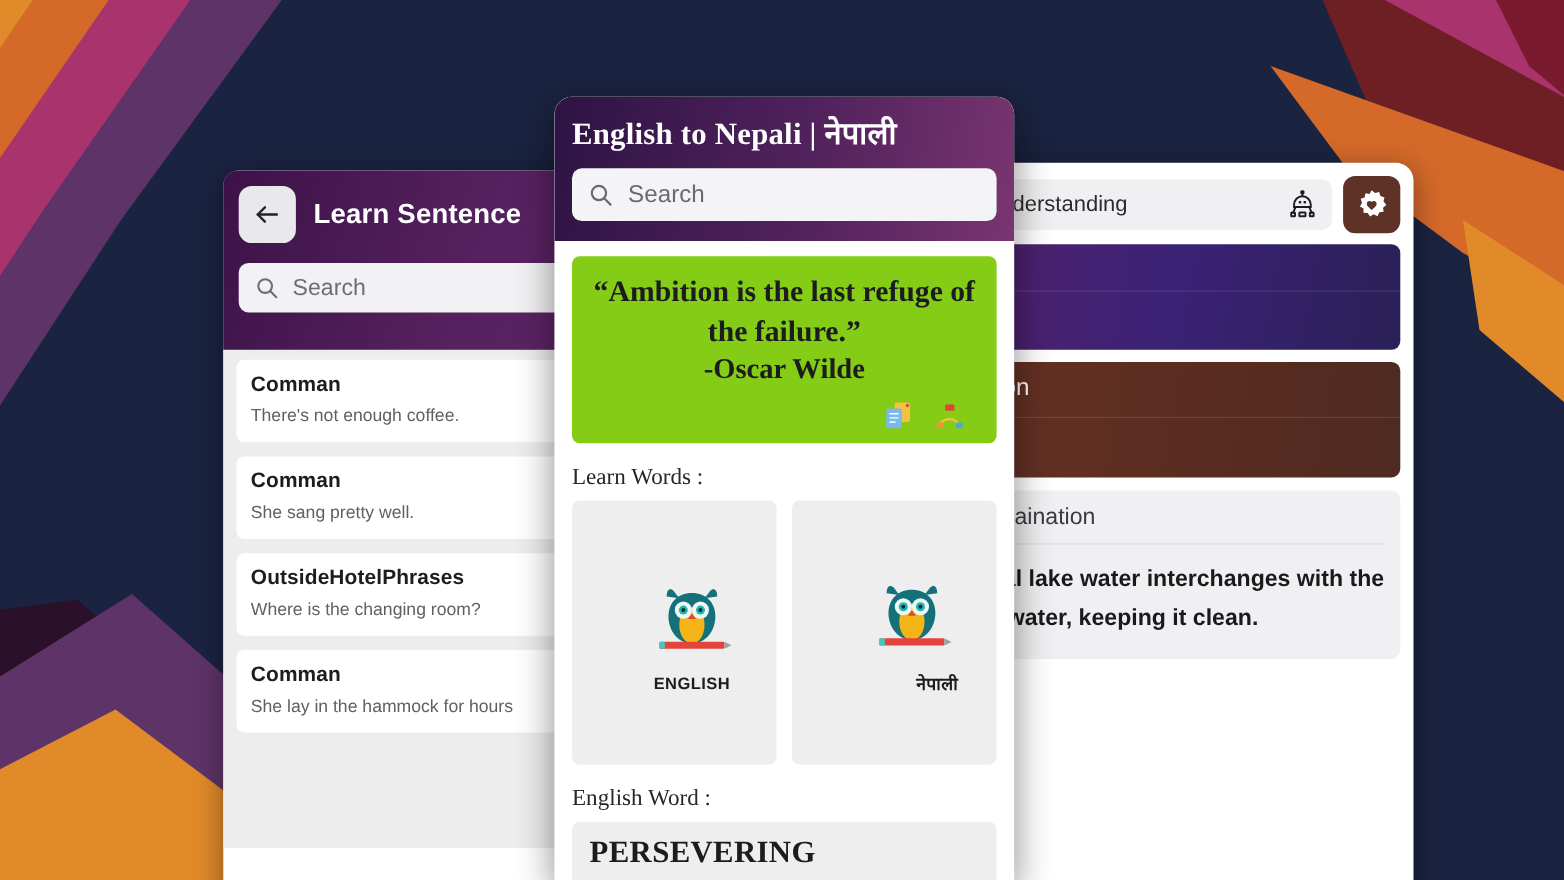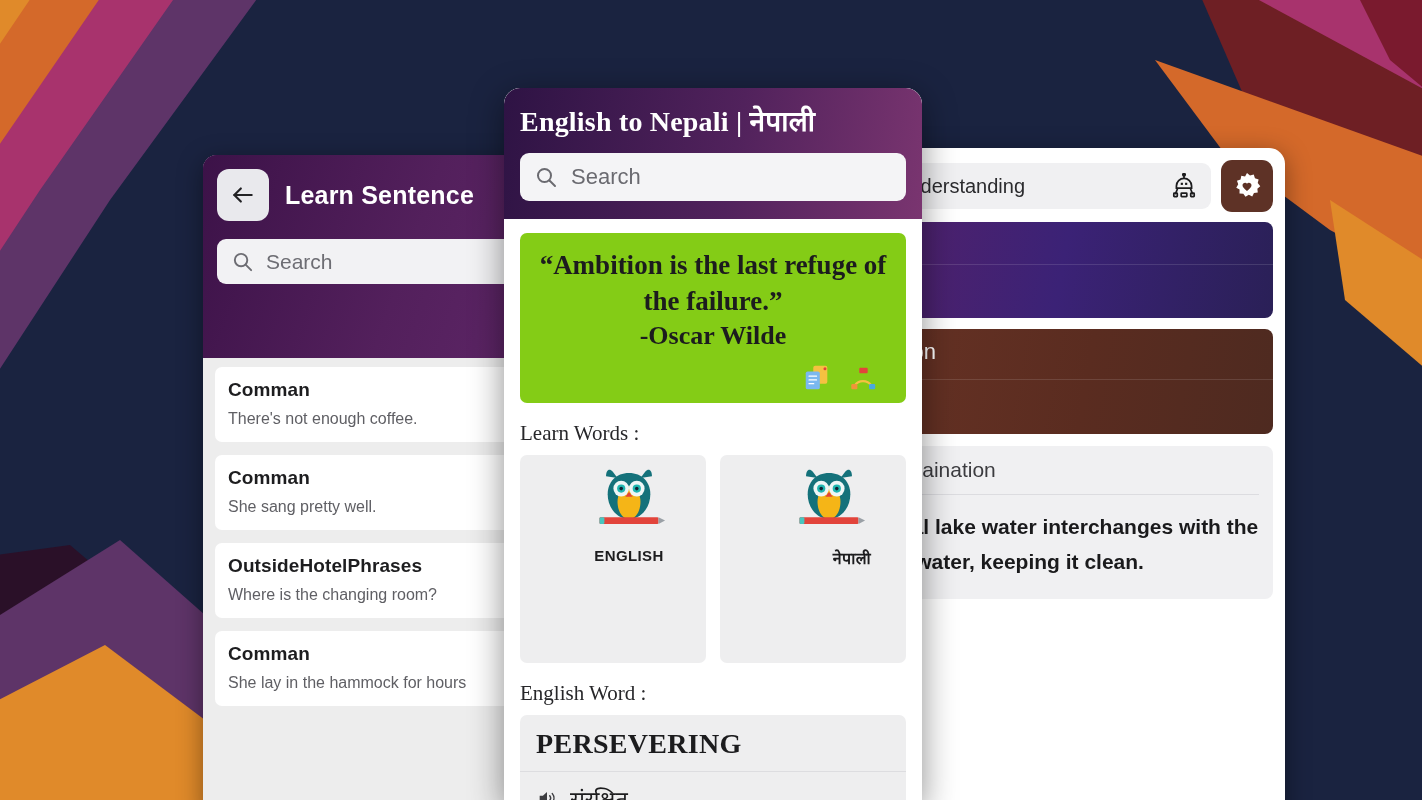--- a/index.html
+++ b/index.html
@@ -20,21 +20,21 @@
     background: #ffffff;
     border-radius: 14px 14px 0 0;
     overflow: hidden;
     z-index: 10;
     box-shadow: 0 6px 26px rgba(0,0,0,.40);
   }
   .lp-head {
     background: #4a1550;
     background-image: linear-gradient(110deg,#3c1248 0%,#53205c 60%,#5d2566 100%);
     padding: 14px 14px 16px 14px;
-    height: 203px;
+    height: 163px;
   }
   .lp-titlerow { display: flex; align-items: center; gap: 16px; }
   .back-btn {
     width: 52px; height: 52px; border-radius: 12px;
     background: #e9e9ed; display: flex; align-items: center; justify-content: center;
     flex: 0 0 auto;
   }
   .back-btn svg { width: 26px; height: 26px; }
   .lp-title {
     color: #fff; font-size: 25px; font-weight: 600; letter-spacing: .2px;
@@ -146,22 +146,22 @@
     font-size: 27px; line-height: 36px; color: #1c1c1e; text-align: center;
   }
   .quote-author {
     font-family: "Liberation Serif", serif; font-weight: 700;
     font-size: 26px; color: #1c1c1e; text-align: center; margin-top: 2px;
   }
   .quote-actions { display: flex; justify-content: flex-end; gap: 16px; margin-top: 12px; padding-right: 12px; }
   .sec-label2 { margin-top: 18px; }
   .word-grid { display: flex; gap: 14px; }
   .word-card {
-    flex: 1 1 0; background: #eeeeef; border-radius: 7px; height: 208px;
-    display: flex; flex-direction: column; align-items: center; justify-content: flex-start; padding-left: 32px;
+    flex: 1 1 0; background: #eeeeef; border-radius: 7px; height: 240px;
+    display: flex; flex-direction: column; align-items: center; justify-content: center; padding-left: 32px;
   }
   .word-card .cap { margin-top: 10px; font-size: 15px; font-weight: 700; color: #1c1c1e; letter-spacing: .4px; }
   .word-card .cap.np { font-weight: 600; font-size: 16px; margin-left: 46px; }
   .ew-card { background: #eeeeef; border-radius: 7px; margin-top: 0; }
   .ew-main {
     font-family: "Liberation Serif", serif; font-weight: 700;
     font-size: 28px; color: #1c1c1e; padding: 13px 16px 11px 16px; letter-spacing: .3px;
   }
   .ew-rule { height: 1px; background: #dddde0; }
   .ew-np { display: flex; align-items: center; gap: 12px; padding: 11px 16px 16px 16px; font-size: 22px; color: #1c1c1e; }

